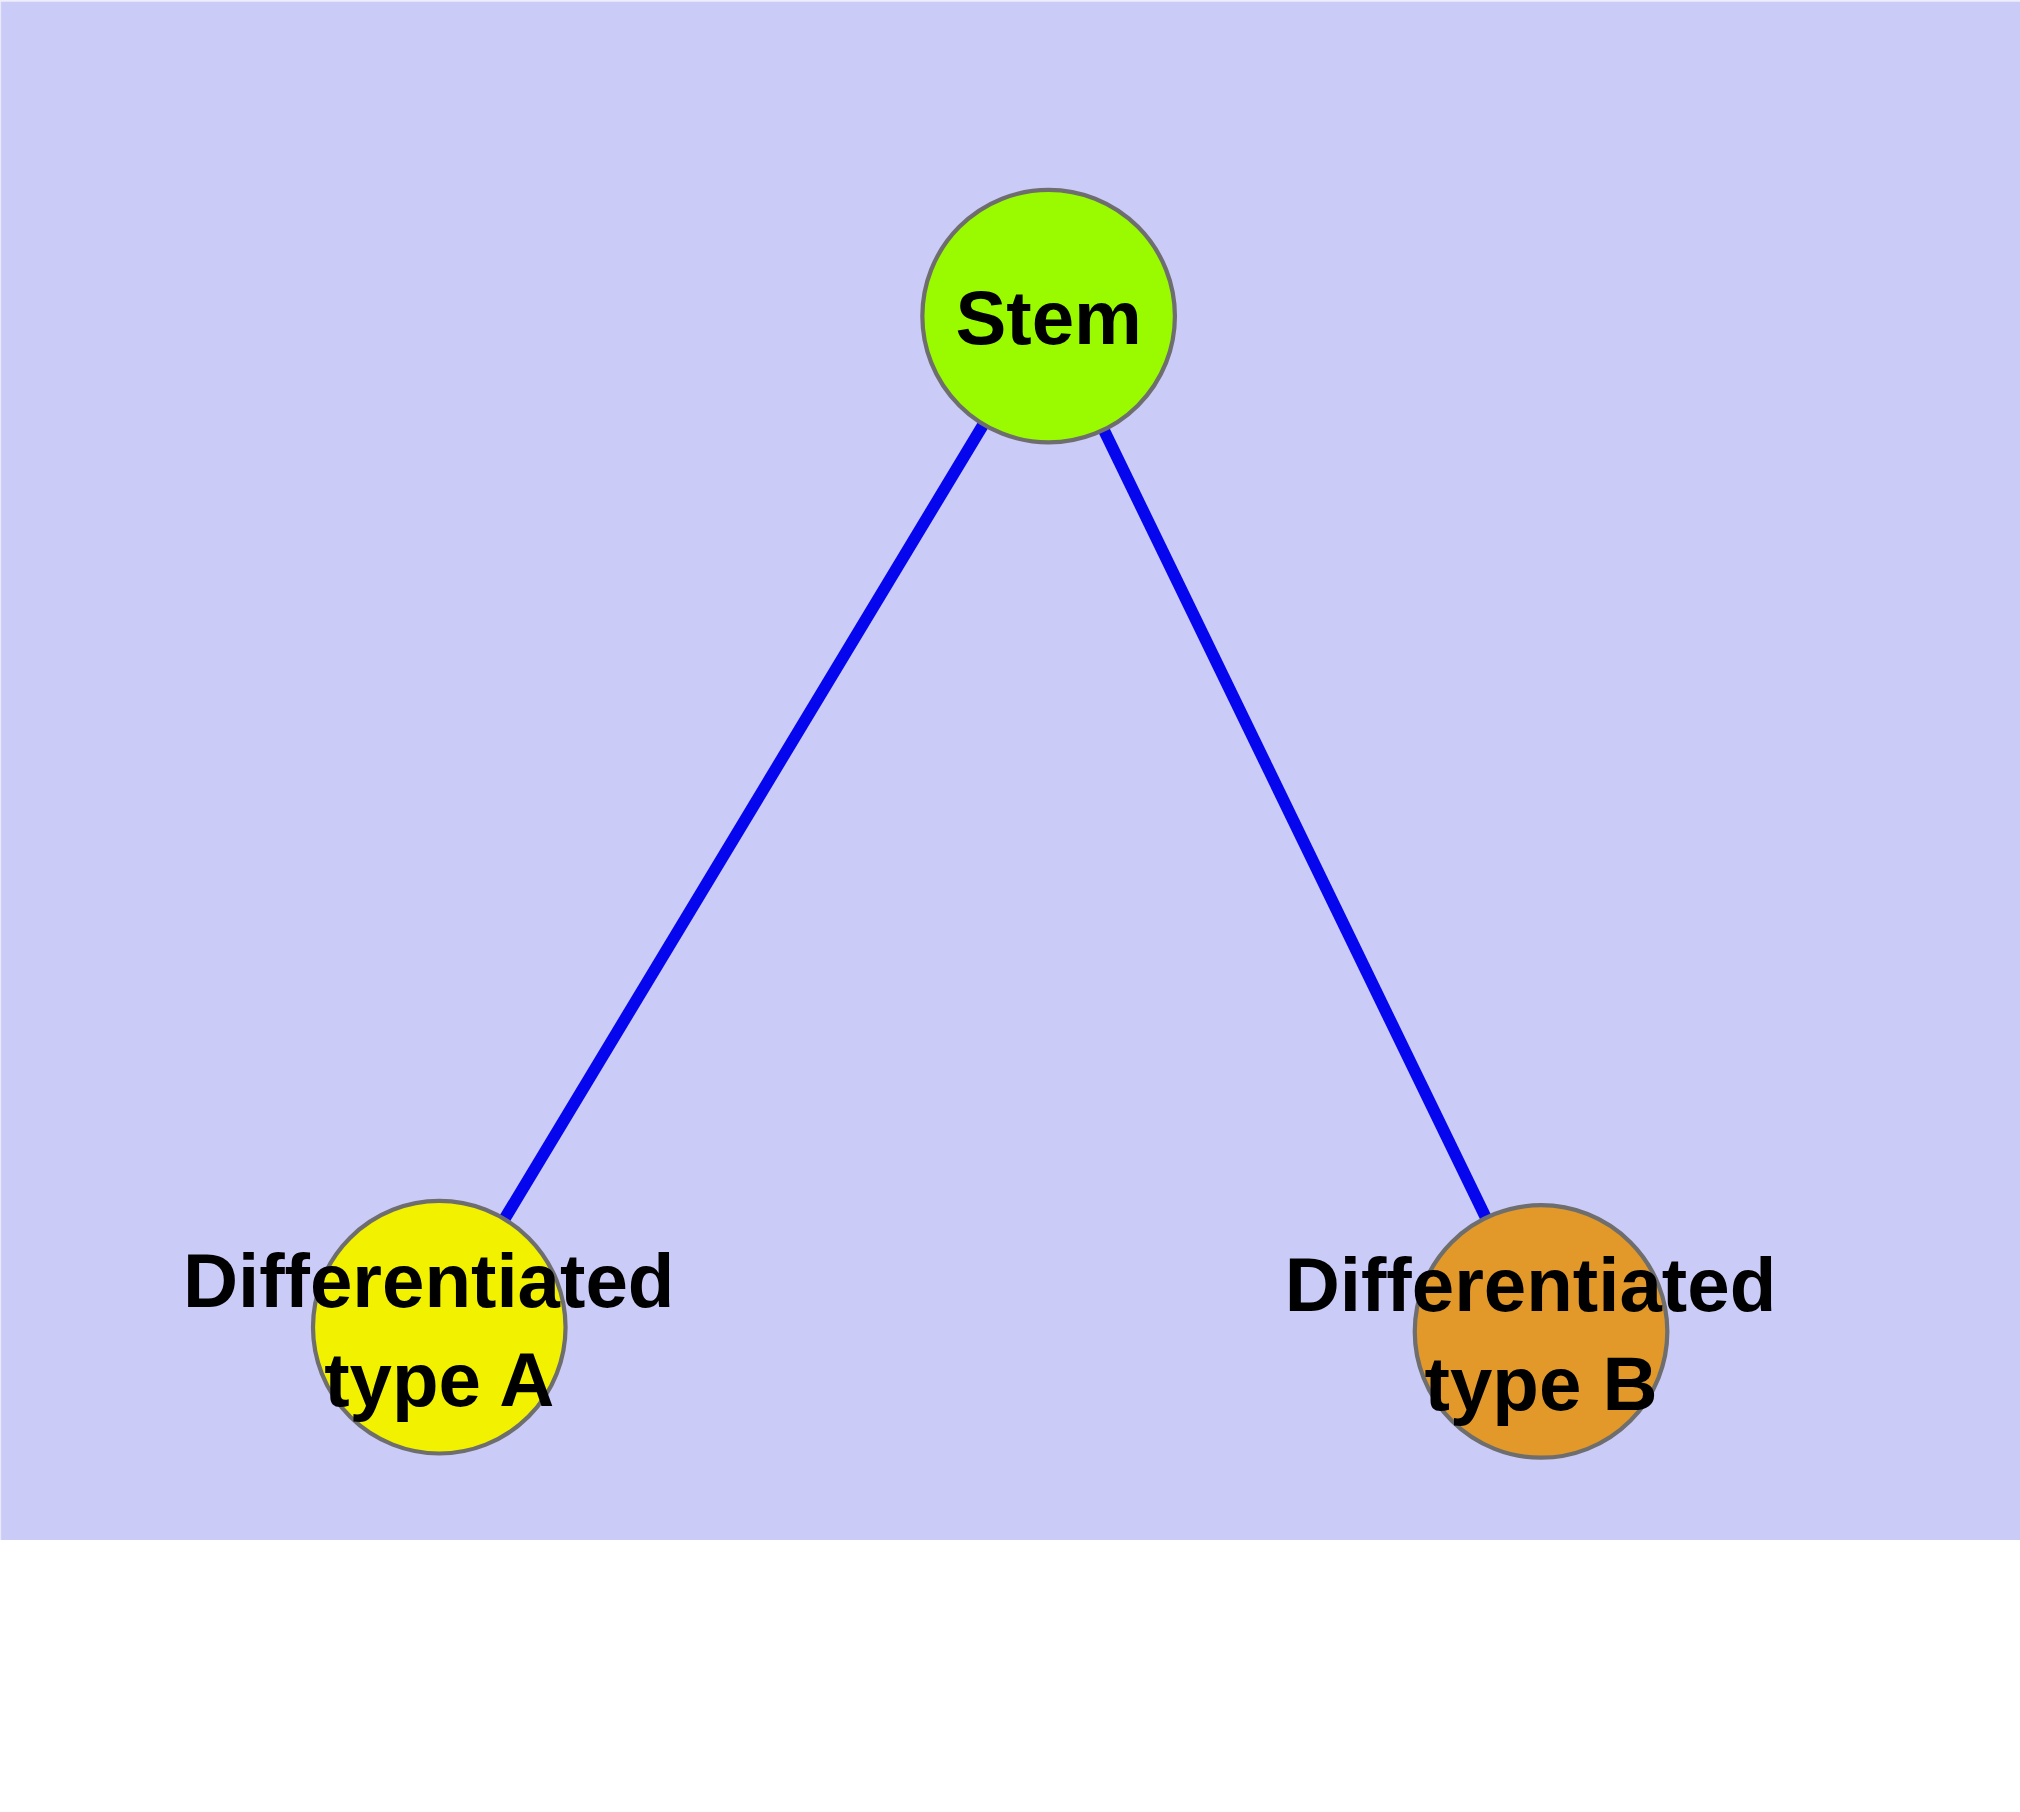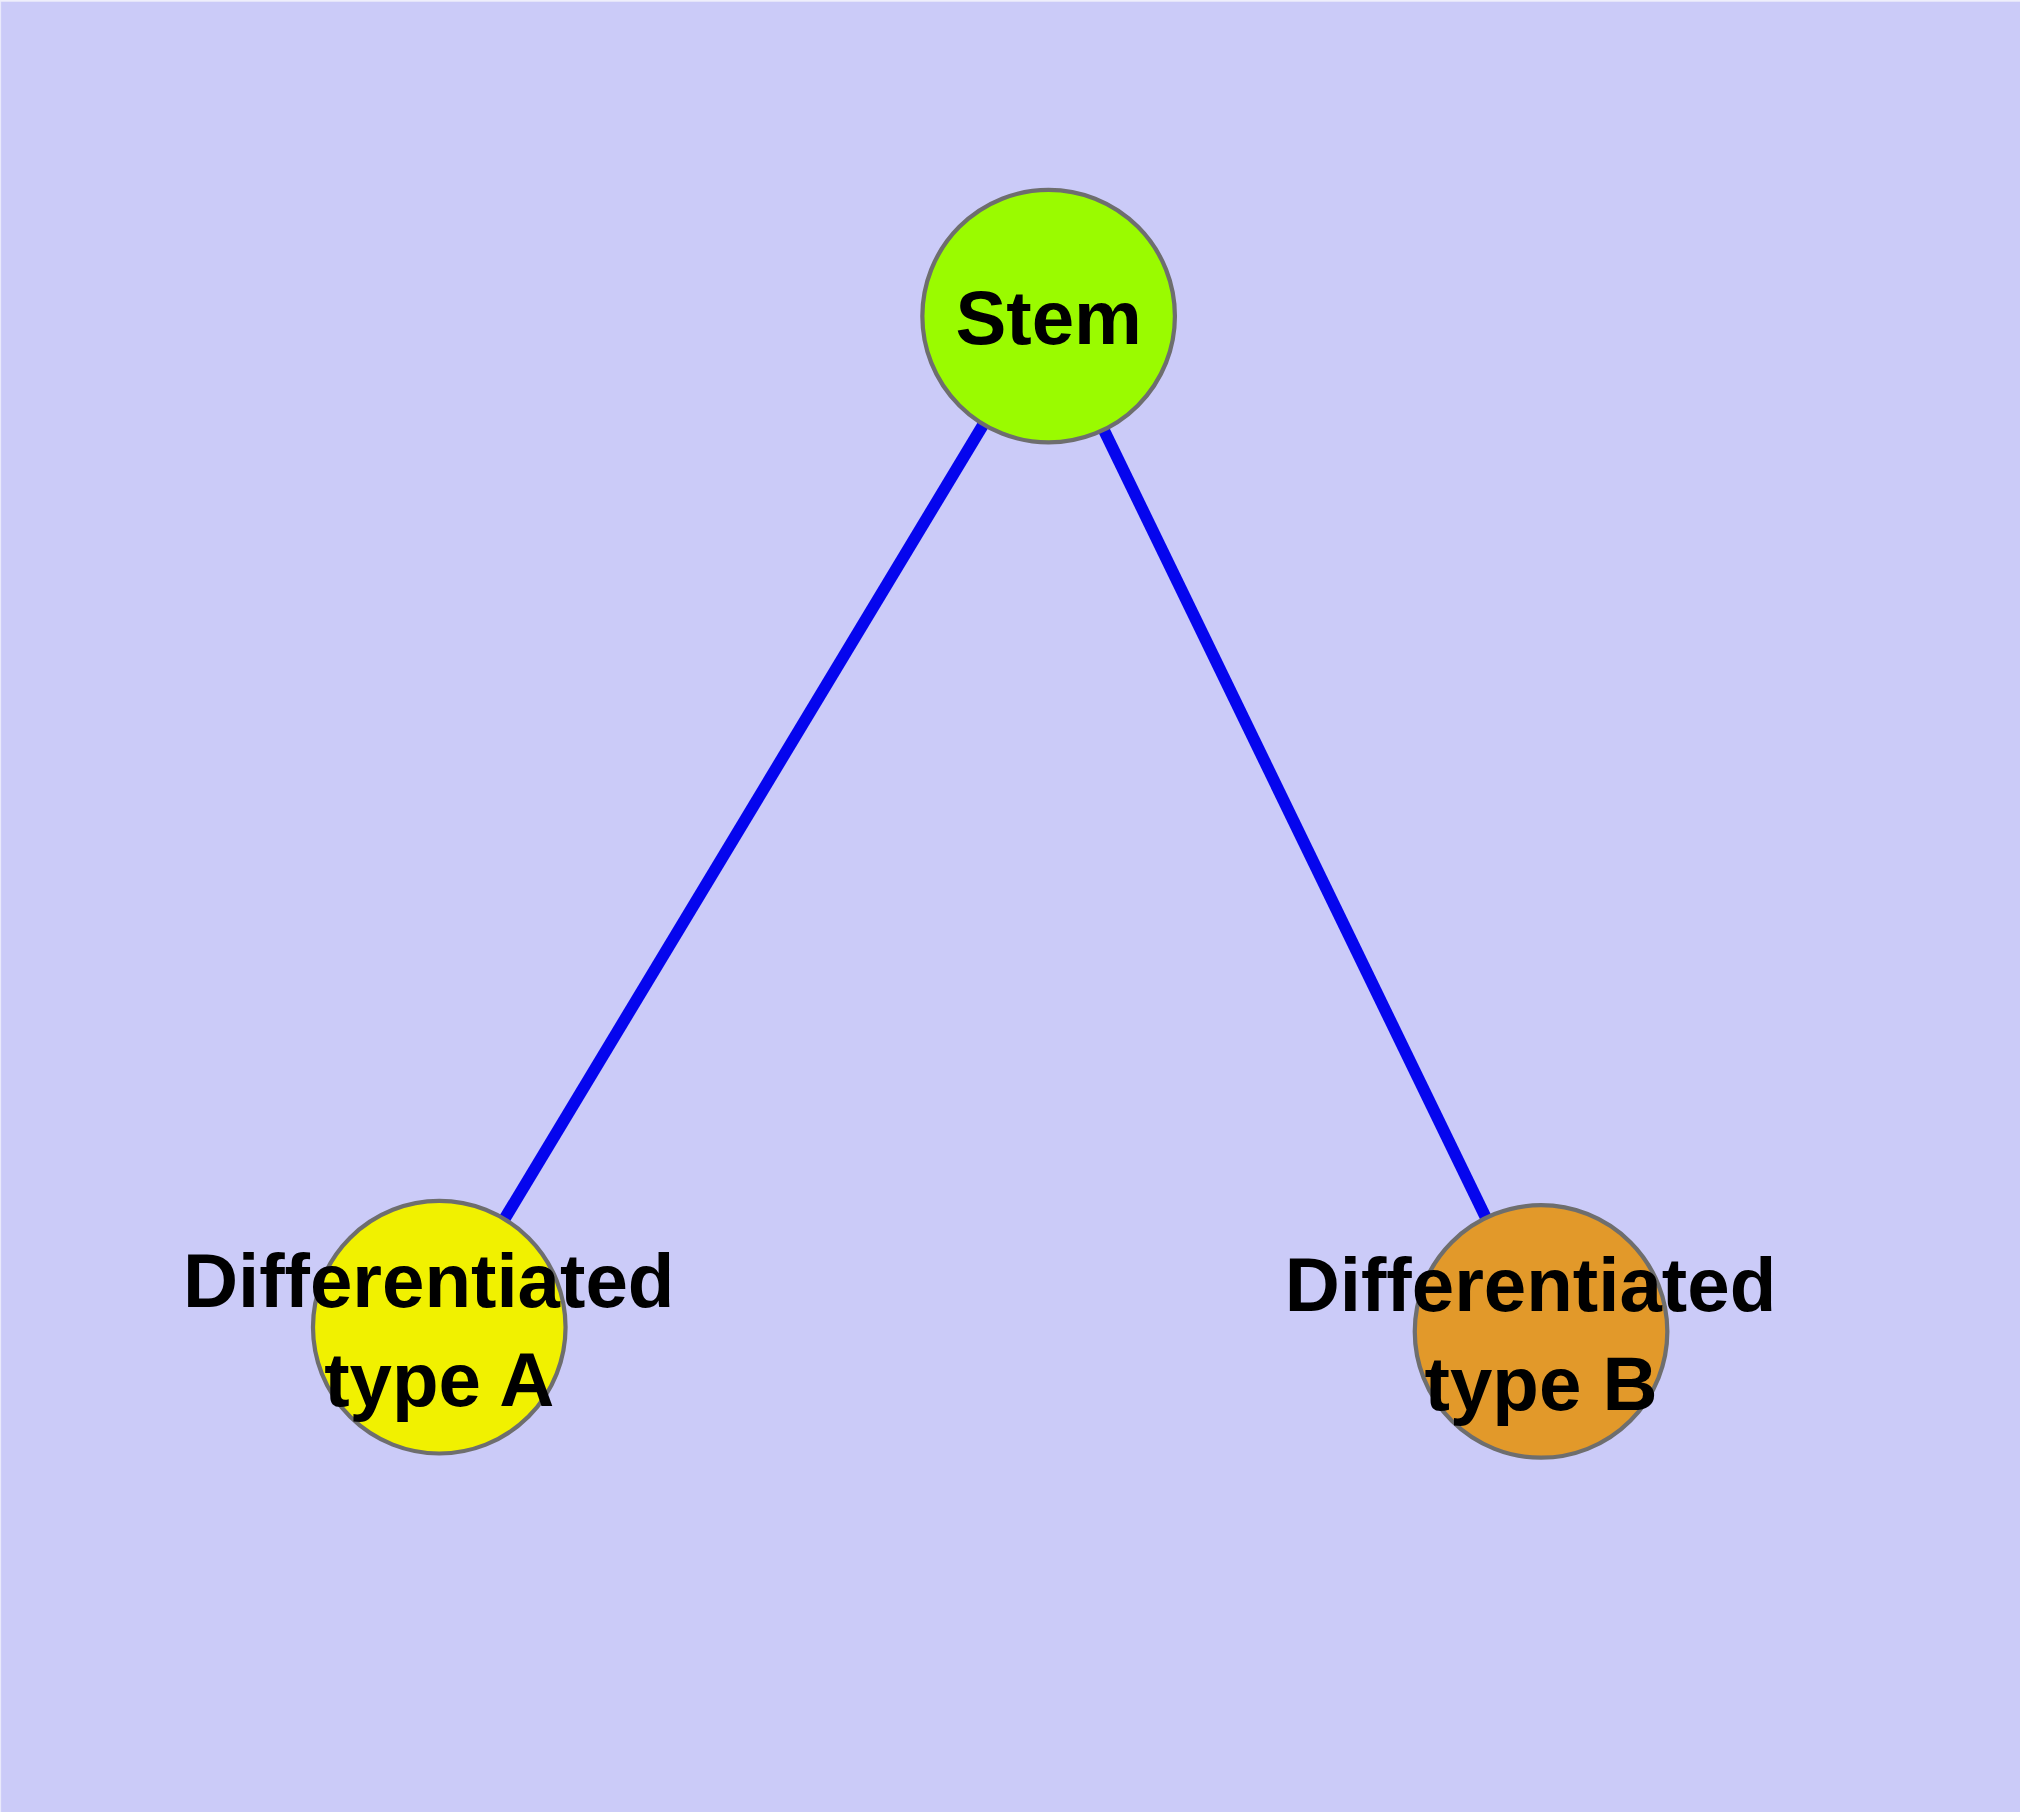--- a/index.html
+++ b/index.html
@@ -3,21 +3,21 @@
 <meta charset="utf-8">
 <style>
   html, body {
     margin: 0;
     padding: 0;
     background: #ffffff;
   }
   .stage {
     position: relative;
     width: 2021px;
-    height: 1812px;
+    height: 1540px;
     overflow: hidden;
   }
   .graph-svg {
     display: block;
     width: 2021px;
     height: 1812px;
   }
   .node-label {
     font-family: "Liberation Sans", sans-serif;
     font-weight: bold;

